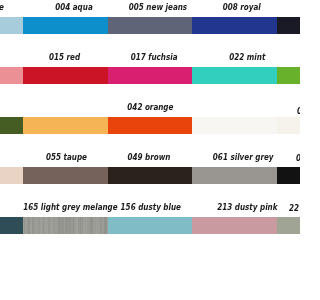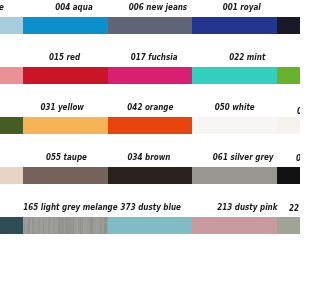--- a/index.html
+++ b/index.html
@@ -24,22 +24,22 @@
 <div class="chart">
   <div class="row" style="top:16.5px">
     <div class="bar">
       <div class="sw" style="left: 0px; width: 23px; background: rgb(167, 205, 220);"></div>
       <div class="sw" style="left: 23px; width: 85px; background: rgb(13, 143, 204);"></div>
       <div class="sw" style="left: 108px; width: 84px; background: rgb(96, 100, 119);"></div>
       <div class="sw" style="left: 192px; width: 85px; background: rgb(34, 53, 143);"></div>
       <div class="sw" style="left: 277px; width: 23px; background: rgb(25, 26, 38);"></div>
     </div>
     <div class="lbl" style="left:14px">004 aqua</div>
-    <div class="lbl" style="left:98px">006 new jeans</div>
-    <div class="lbl" style="left:181.8px">001 royal</div>
+    <div class="lbl" style="left:98px">005 new jeans</div>
+    <div class="lbl" style="left:181.8px">008 royal</div>
     <div class="edge" style="left:-1px">e</div>
   </div>
   <div class="row" style="top:66.5px">
     <div class="bar">
       <div class="sw" style="left: 0px; width: 23px; background: rgb(235, 145, 150);"></div>
       <div class="sw" style="left: 23px; width: 85px; background: rgb(204, 20, 39);"></div>
       <div class="sw" style="left: 108px; width: 84px; background: rgb(217, 32, 112);"></div>
       <div class="sw" style="left: 192px; width: 85px; background: rgb(50, 206, 190);"></div>
       <div class="sw" style="left: 277px; width: 23px; background: rgb(104, 178, 43);"></div>
     </div>
@@ -48,44 +48,42 @@
     <div class="lbl" style="left:187.3px">022 mint</div>
   </div>
   <div class="row" style="top:116.5px">
     <div class="bar">
       <div class="sw" style="left: 0px; width: 23px; background: rgb(69, 92, 34);"></div>
       <div class="sw" style="left: 23px; width: 85px; background: rgb(245, 180, 85);"></div>
       <div class="sw" style="left: 108px; width: 84px; background: rgb(232, 68, 12);"></div>
       <div class="sw" style="left: 192px; width: 85px; background: rgb(247, 246, 242);"></div>
       <div class="sw" style="left: 277px; width: 23px; background: rgb(246, 243, 236);"></div>
     </div>
-    <div class="lbl" style="left:2.2px">031 yellow</div>
     <div class="lbl" style="left:90.4px">042 orange</div>
-    <div class="lbl" style="left:174.7px">050 white</div>
     <div class="edge" style="left:297px;top:-10px">0</div>
   </div>
   <div class="row" style="top:166.5px">
     <div class="bar">
       <div class="sw" style="left: 0px; width: 23px; background: rgb(232, 211, 196);"></div>
       <div class="sw" style="left: 23px; width: 85px; background: rgb(117, 98, 91);"></div>
       <div class="sw" style="left: 108px; width: 84px; background: rgb(43, 33, 29);"></div>
       <div class="sw" style="left: 192px; width: 85px; background: rgb(153, 150, 146);"></div>
       <div class="sw" style="left: 277px; width: 23px; background: rgb(18, 18, 18);"></div>
     </div>
     <div class="lbl" style="left:6.5px">055 taupe</div>
-    <div class="lbl" style="left:89px">034 brown</div>
+    <div class="lbl" style="left:89px">049 brown</div>
     <div class="lbl" style="left:183.2px">061 silver grey</div>
     <div class="edge" style="left:296px;top:-13px">0</div>
   </div>
   <div class="row" style="top:216.5px">
     <div class="bar">
       <div class="sw" style="left: 0px; width: 23px; background: rgb(47, 77, 87);"></div>
       <div class="sw melange" style="left: 23px; width: 85px; background: linear-gradient(90deg, rgba(255, 255, 255, 0.024) 0px, rgba(255, 255, 255, 0.024) 1px, rgba(0, 0, 0, 0.043) 1px, rgba(0, 0, 0, 0.043) 2px, rgba(255, 255, 255, 0.03) 2px, rgba(255, 255, 255, 0.03) 4px, rgba(0, 0, 0, 0.03) 4px, rgba(0, 0, 0, 0.03) 6px, rgba(0, 0, 0, 0.067) 6px, rgba(0, 0, 0, 0.067) 7px, rgba(255, 255, 255, 0.035) 7px, rgba(255, 255, 255, 0.035) 8px, rgba(255, 255, 255, 0.06) 8px, rgba(255, 255, 255, 0.06) 9px, rgba(0, 0, 0, 0.043) 9px, rgba(0, 0, 0, 0.043) 11px, rgba(255, 255, 255, 0.004) 11px, rgba(255, 255, 255, 0.004) 13px, rgba(255, 255, 255, 0.027) 13px, rgba(255, 255, 255, 0.027) 15px, rgba(0, 0, 0, 0.02) 15px, rgba(0, 0, 0, 0.02) 17px, rgba(255, 255, 255, 0.035) 17px, rgba(255, 255, 255, 0.035) 19px, rgba(255, 255, 255, 0.03) 19px, rgba(255, 255, 255, 0.03) 20px, rgba(0, 0, 0, 0.047) 20px, rgba(0, 0, 0, 0.047) 21px, rgba(255, 255, 255, 0.02) 21px, rgba(255, 255, 255, 0.02) 23px, rgba(255, 255, 255, 0.043) 23px, rgba(255, 255, 255, 0.043) 25px, rgba(0, 0, 0, 0.03) 25px, rgba(0, 0, 0, 0.03) 27px, rgba(255, 255, 255, 0.03) 27px, rgba(255, 255, 255, 0.03) 29px, rgba(255, 255, 255, 0.047) 29px, rgba(255, 255, 255, 0.047) 30px, rgba(0, 0, 0, 0.016) 30px, rgba(0, 0, 0, 0.016) 31px, rgba(0, 0, 0, 0.02) 31px, rgba(0, 0, 0, 0.02) 32px, rgba(255, 255, 255, 0.016) 32px, rgba(255, 255, 255, 0.016) 34px, rgba(255, 255, 255, 0.008) 34px, rgba(255, 255, 255, 0.008) 35px, rgba(0, 0, 0, 0.063) 35px, rgba(0, 0, 0, 0.063) 37px, rgba(0, 0, 0, 0.03) 37px, rgba(0, 0, 0, 0.03) 39px, rgba(0, 0, 0, 0.047) 39px, rgba(0, 0, 0, 0.047) 41px, rgba(255, 255, 255, 0.043) 41px, rgba(255, 255, 255, 0.043) 42px, rgba(0, 0, 0, 0.055) 42px, rgba(0, 0, 0, 0.055) 44px, rgba(0, 0, 0, 0.035) 44px, rgba(0, 0, 0, 0.035) 46px, rgba(0, 0, 0, 0.043) 46px, rgba(0, 0, 0, 0.043) 48px, rgba(0, 0, 0, 0.016) 48px, rgba(0, 0, 0, 0.016) 50px, rgba(0, 0, 0, 0.063) 50px, rgba(0, 0, 0, 0.063) 51px, rgba(255, 255, 255, 0.004) 51px, rgba(255, 255, 255, 0.004) 53px, rgba(255, 255, 255, 0.063) 53px, rgba(255, 255, 255, 0.063) 55px, rgba(0, 0, 0, 0.02) 55px, rgba(0, 0, 0, 0.02) 57px, rgba(0, 0, 0, 0.063) 57px, rgba(0, 0, 0, 0.063) 58px, rgba(255, 255, 255, 0) 58px, rgba(255, 255, 255, 0) 59px, rgba(0, 0, 0, 0.043) 59px, rgba(0, 0, 0, 0.043) 60px, rgba(255, 255, 255, 0.05) 60px, rgba(255, 255, 255, 0.05) 61px, rgba(255, 255, 255, 0.03) 61px, rgba(255, 255, 255, 0.03) 63px, rgba(255, 255, 255, 0.047) 63px, rgba(255, 255, 255, 0.047) 64px, rgba(0, 0, 0, 0.004) 64px, rgba(0, 0, 0, 0.004) 66px, rgba(255, 255, 255, 0.01) 66px, rgba(255, 255, 255, 0.01) 67px, rgba(0, 0, 0, 0.06) 67px, rgba(0, 0, 0, 0.06) 68px, rgba(0, 0, 0, 0.055) 68px, rgba(0, 0, 0, 0.055) 70px, rgba(255, 255, 255, 0.024) 70px, rgba(255, 255, 255, 0.024) 72px, rgba(0, 0, 0, 0.004) 72px, rgba(0, 0, 0, 0.004) 73px, rgba(255, 255, 255, 0.043) 73px, rgba(255, 255, 255, 0.043) 75px, rgba(255, 255, 255, 0.016) 75px, rgba(255, 255, 255, 0.016) 76px, rgba(255, 255, 255, 0.027) 76px, rgba(255, 255, 255, 0.027) 77px, rgba(0, 0, 0, 0.03) 77px, rgba(0, 0, 0, 0.03) 79px, rgba(255, 255, 255, 0.016) 79px, rgba(255, 255, 255, 0.016) 81px, rgba(0, 0, 0, 0.063) 81px, rgba(0, 0, 0, 0.063) 82px, rgba(0, 0, 0, 0.055) 82px, rgba(0, 0, 0, 0.055) 84px, rgba(255, 255, 255, 0.047) 84px, rgba(255, 255, 255, 0.047) 86px) rgb(154, 155, 149);"></div>
       <div class="sw" style="left: 108px; width: 84px; background: rgb(127, 188, 198);"></div>
       <div class="sw" style="left: 192px; width: 85px; background: rgb(201, 154, 160);"></div>
       <div class="sw" style="left: 277px; width: 23px; background: rgb(159, 164, 149);"></div>
     </div>
     <div class="lbl" style="left:10.5px">165 light grey melange</div>
-    <div class="lbl" style="left:90.8px">373 dusty blue</div>
+    <div class="lbl" style="left:90.8px">156 dusty blue</div>
     <div class="lbl" style="left:187.4px">213 dusty pink</div>
     <div class="edge" style="left:289px;top:-13px">22</div>
   </div>
 </div>
 
 </body></html>

